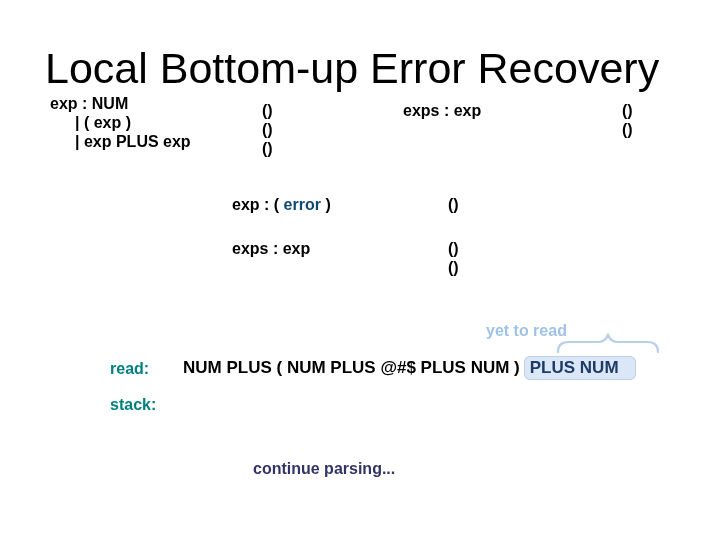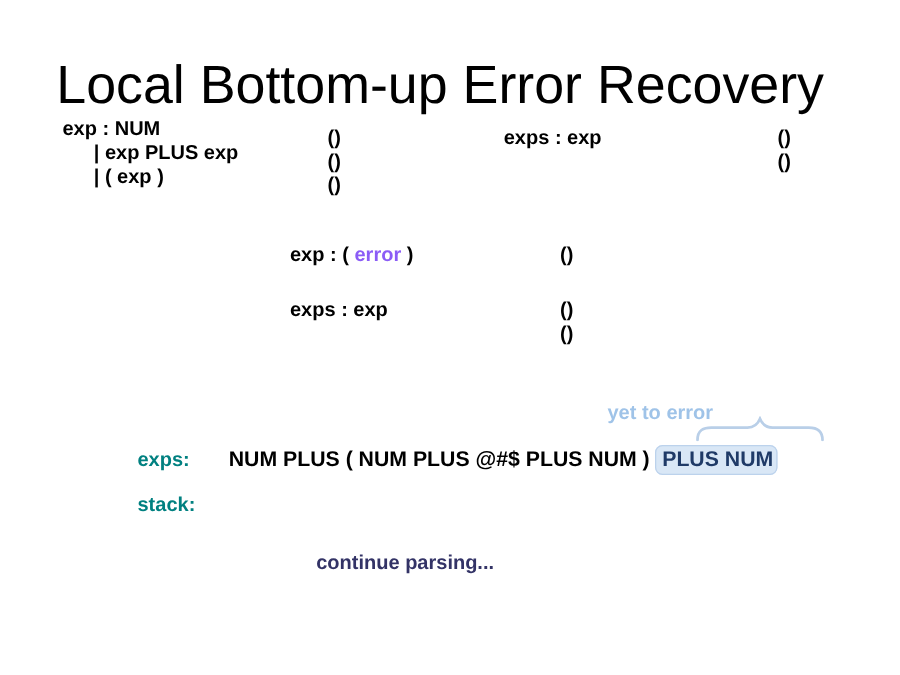--- a/index.html
+++ b/index.html
@@ -21,21 +21,21 @@
     top: 44px;
     font-size: 43px;
     font-weight: 400;
     color: #000000;
     letter-spacing: 0px;
     white-space: nowrap;
   }
   .block { position: absolute; white-space: nowrap; }
   .line { line-height: 19px; height: 19px; }
   .indent { padding-left: 25px; }
-  .err { color: #8b5cf6; }
+  .err { color: #0c4a6e; }
   .teal { color: #008080; }
   .annotation {
     position: absolute;
     left: 486px;
     top: 322px;
     color: #9fc3e8;
     font-size: 16px;
     white-space: nowrap;
   }
   .brace { position: absolute; left: 556px; top: 333px; }
@@ -44,45 +44,45 @@
     position: absolute;
     left: 183px;
     top: 358px;
     font-size: 17px;
     white-space: nowrap;
   }
   .highlight {
     background: #d9e7f6;
     border: 1px solid #bcd2ec;
     border-radius: 6px;
-    padding: 1px 2px 2px 5px;
+    padding: 1px 16px 2px 5px;
     color: #1f3a67;
     margin-left: 4px;
   }
   .stack-label { position: absolute; left: 110px; top: 396px; }
   .stack-value { position: absolute; left: 206px; top: 400px; }
   .footer {
     position: absolute;
     left: 253px;
-    top: 442px;
+    top: 460px;
     color: #333366;
     white-space: nowrap;
   }
 </style>
 </head>
 <body>
 
 <div class="slide">
 
   <div class="title">Local Bottom-up Error Recovery</div>
 
   <div class="block" style="left:50px; top:94px;">
     <div class="line">exp : NUM</div>
+    <div class="line indent">| ( exp )</div>
     <div class="line indent">| exp PLUS exp</div>
-    <div class="line indent">| ( exp )</div>
   </div>
 
   <div class="block" style="left:262px; top:101px;">
     <div class="line">()</div>
     <div class="line">()</div>
     <div class="line">()</div>
   </div>
 
   <div class="block" style="left:403px; top:101px;">
     <div class="line">exps : exp</div>
@@ -103,28 +103,28 @@
   </div>
 
   <div class="block" style="left:232px; top:239px;">
     <div class="line">exps : exp</div>
   </div>
   <div class="block" style="left:448px; top:239px;">
     <div class="line">()</div>
     <div class="line">()</div>
   </div>
 
-  <div class="annotation">yet to error</div>
+  <div class="annotation">yet to read</div>
   <div class="brace">
     <svg width="104" height="20" viewBox="0 0 104 20" xmlns="http://www.w3.org/2000/svg">
       <path d="M2,19 C2,11 7,9 13,9 L42,9 C47,9 50,7 52,2 C54,7 57,9 62,9 L91,9 C97,9 102,11 102,19" fill="none" stroke="#b9cfe8" stroke-width="2.2" stroke-linecap="round"></path>
     </svg>
   </div>
 
-  <div class="input-label teal">exps:</div>
+  <div class="input-label teal">read:</div>
   <div class="input-value">
     <span>NUM PLUS ( NUM PLUS @#$ PLUS NUM )</span><span class="highlight">PLUS NUM</span>
   </div>
 
   <div class="stack-label teal">stack:</div>
 
   <div class="footer">continue parsing...</div>
 
 </div>
 

